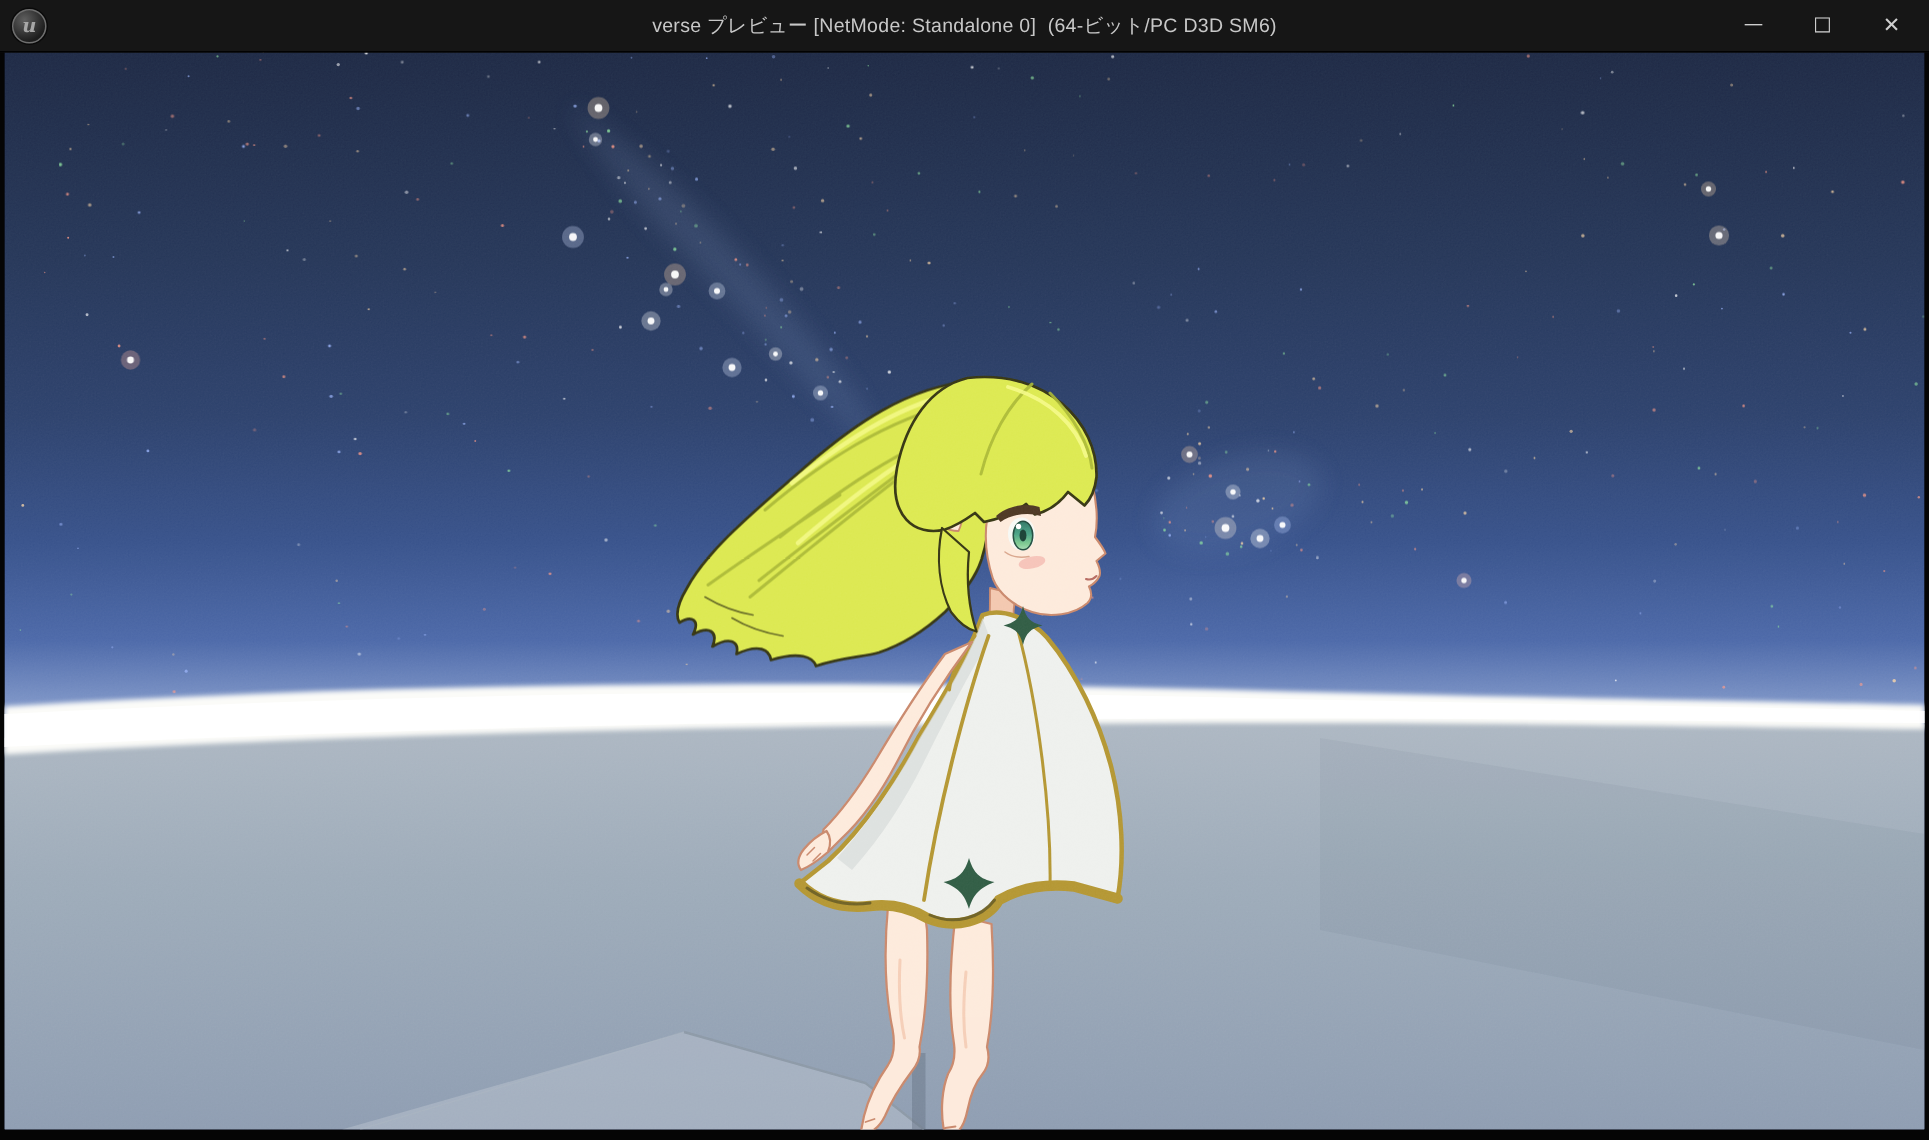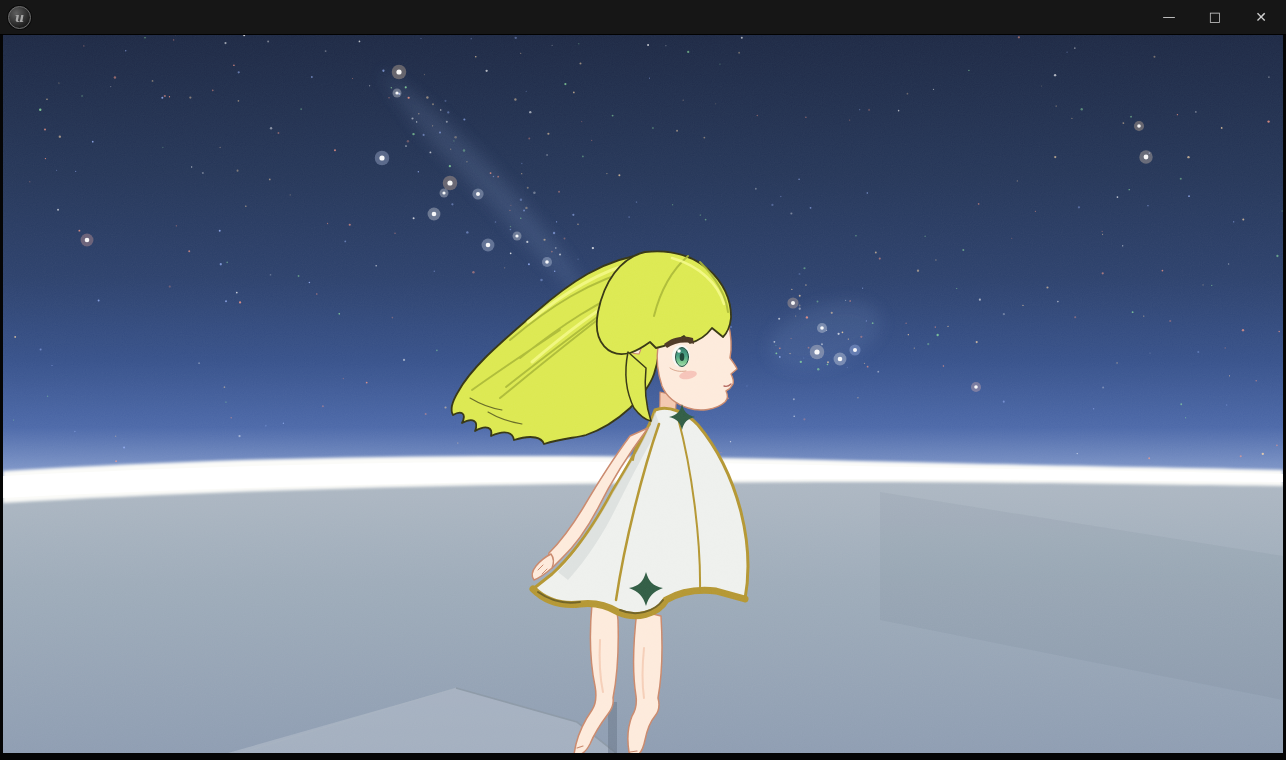--- a/index.html
+++ b/index.html
@@ -45,20 +45,21 @@
     position:absolute;top:34px;left:3px;right:3px;bottom:7px;
     background:#0a0f1c;
   }
   .viewport svg{display:block;width:100%;height:100%;}
 </style>
 </head>
 <body>
 
 <div class="titlebar">
   <div class="logo">u</div>
+  <div class="win-title">verse プレビュー [NetMode: Standalone 0]  (64-ビット/PC D3D SM6)</div>
   <div class="win-controls">
     <button class="win-btn">—</button>
     <button class="win-btn">□</button>
     <button class="win-btn close">✕</button>
   </div>
 </div>
 
 <div class="viewport">
 <svg id="scene" viewBox="3 34 1280 719" preserveAspectRatio="none" xmlns="http://www.w3.org/2000/svg">
   <defs>

